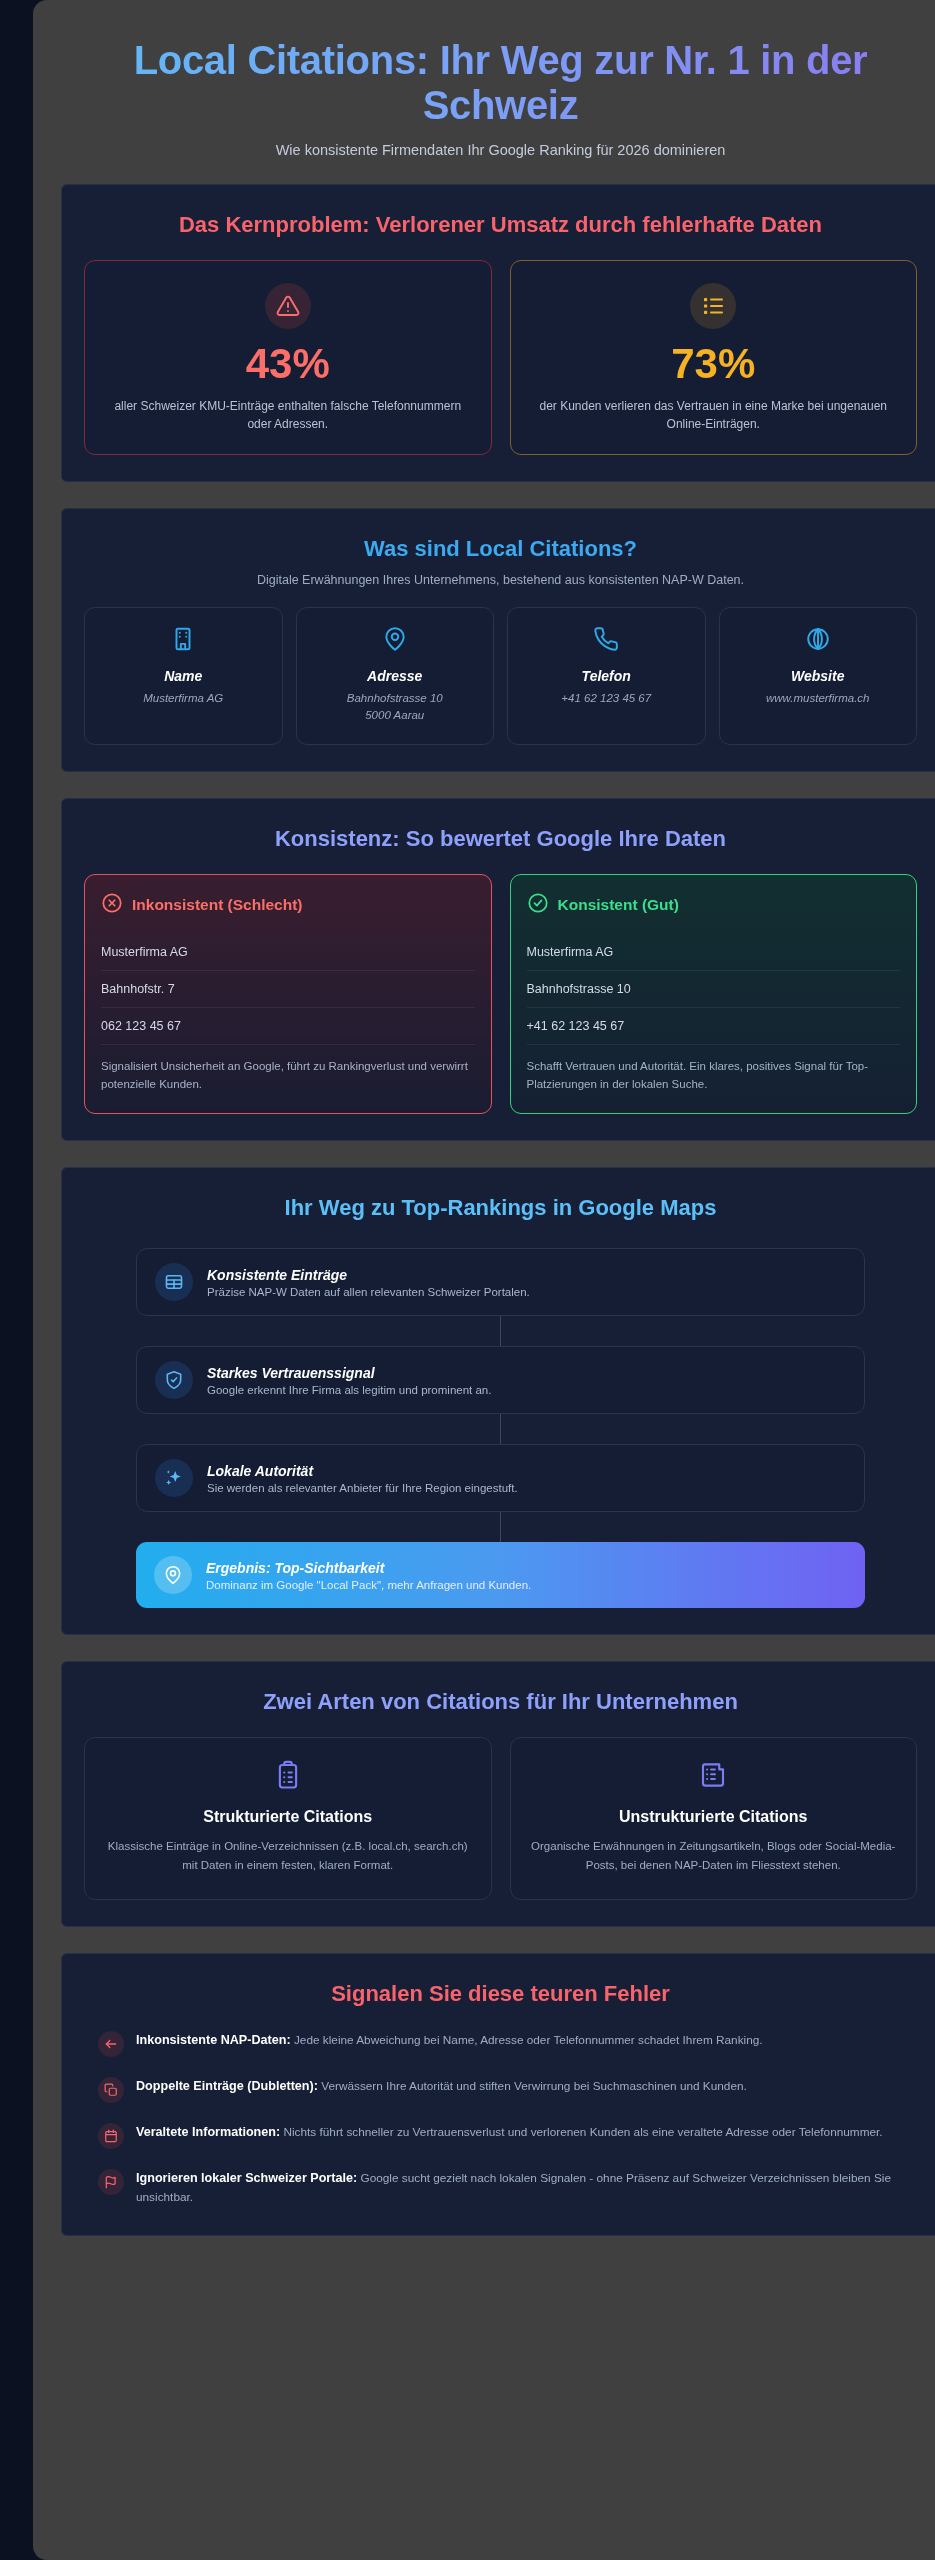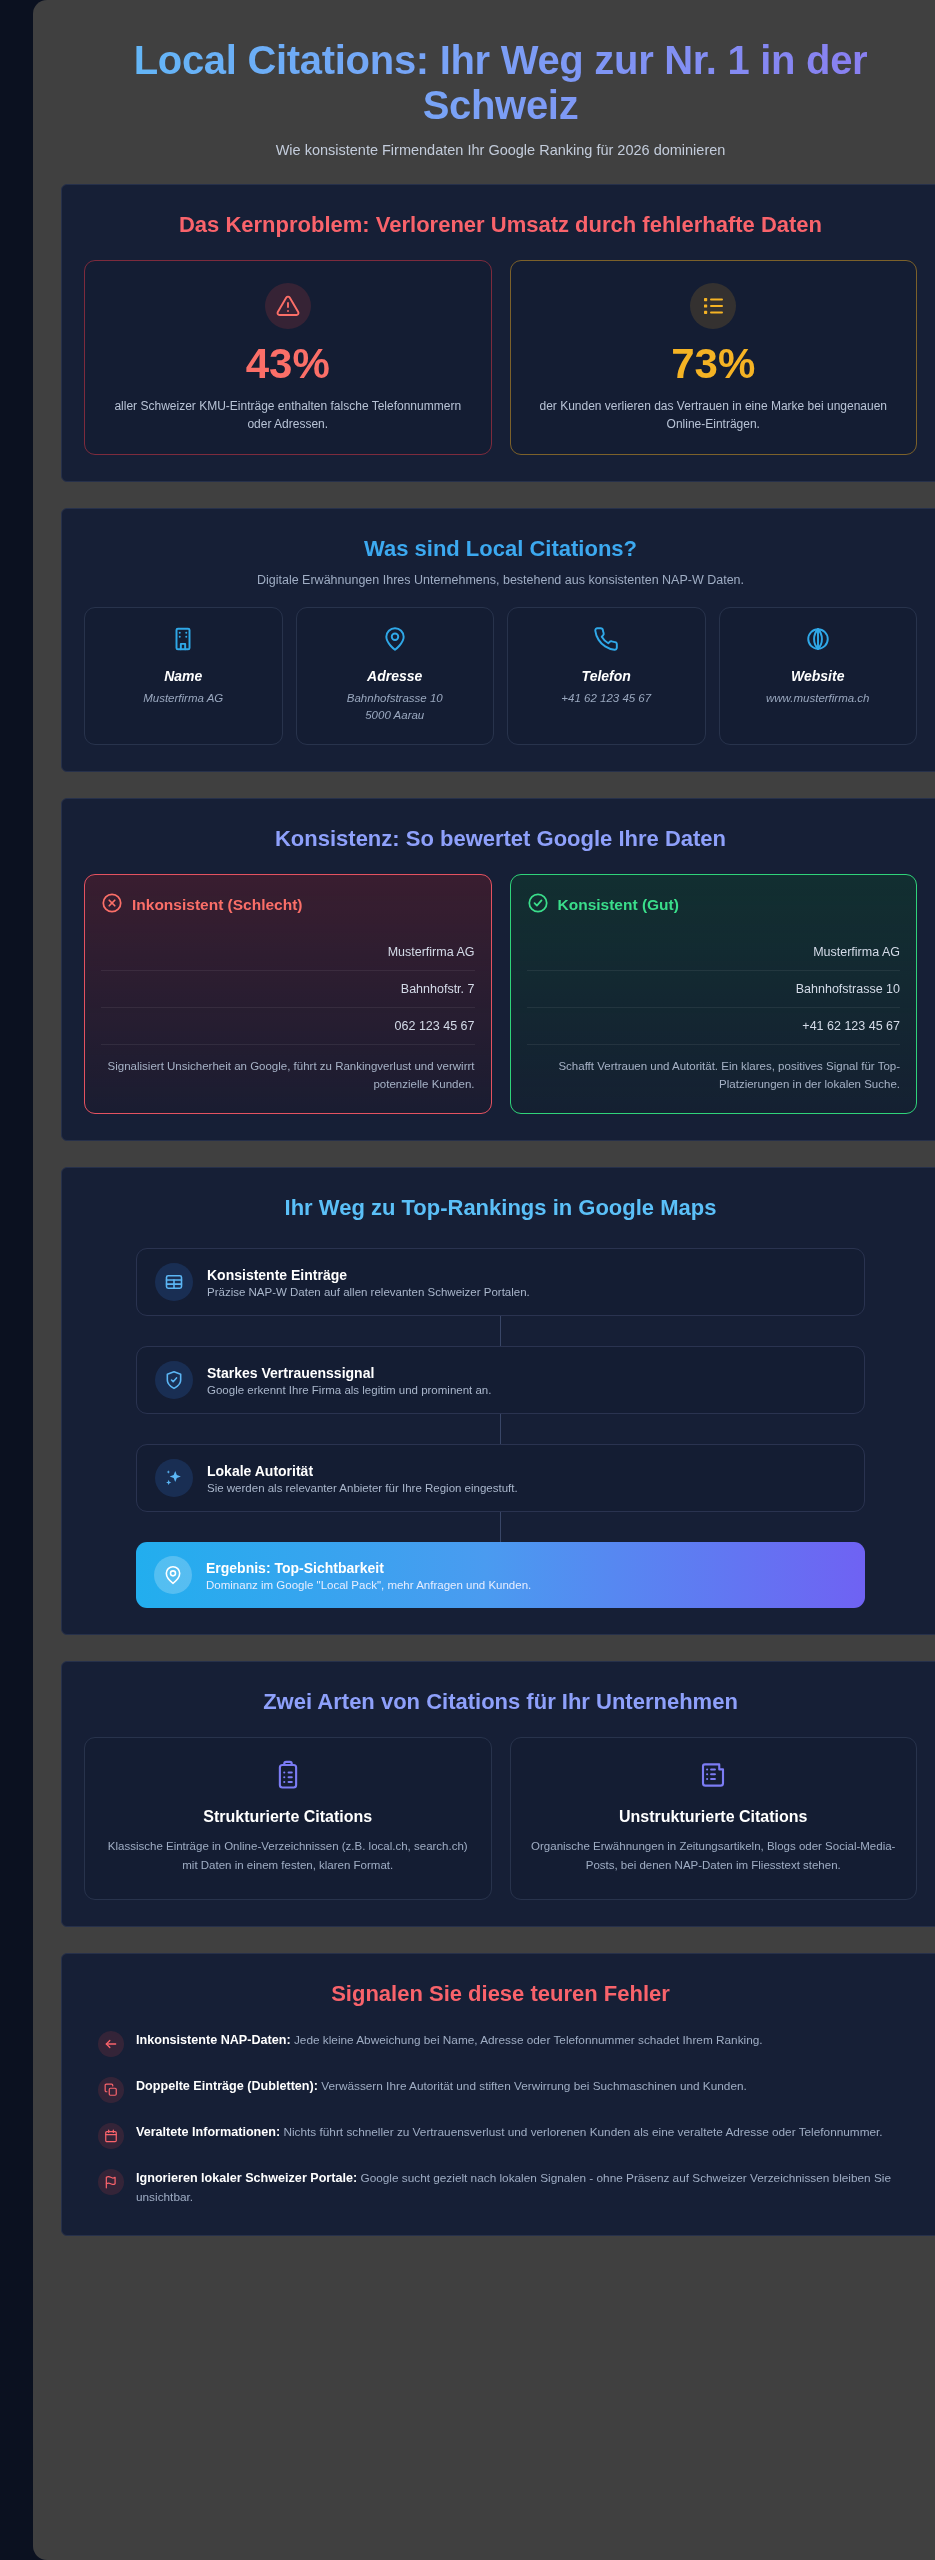--- a/index.html
+++ b/index.html
@@ -108,21 +108,21 @@
     padding: 18px 10px 20px 10px;
     text-align: center;
     min-height: 120px;
     font-style: italic;
   }
   .nap-ico { margin-bottom: 12px; display:block; }
   .nap-label { font-size: 14px; font-weight: 700; color: #ffffff; margin-bottom: 6px; }
   .nap-value { font-size: 11.5px; color: #9aa8bf; line-height: 1.5; }
 
   
-  .cmp-grid { display: flex; gap: 18px; text-align: right; }
+  .cmp-grid { display: flex; gap: 18px; }
   .cmp-card {
     flex: 1 1 0;
     border-radius: 11px;
     padding: 17px 16px 20px 16px;
   }
   .cmp-card.bad {
     border: 1px solid #e45260;
     background: linear-gradient(180deg, rgba(86,28,42,.55) 0%, rgba(33,24,40,.35) 100%);
   }
   .cmp-card.good {
@@ -155,21 +155,21 @@
     background: linear-gradient(90deg,#22aeee 0%, #4a9bf0 48%, #6f62f3 100%);
     border: none;
   }
   .tl-ico {
     width: 38px; height: 38px; border-radius: 50%;
     flex: 0 0 38px;
     display: flex; align-items: center; justify-content: center;
     background: rgba(56,130,246,.17);
   }
   .tl-item.result .tl-ico { background: rgba(255,255,255,.22); }
-  .tl-t { font-size: 14px; font-weight: 700; color: #ffffff; margin-bottom: 3px; }
+  .tl-t { font-size: 14px; font-weight: 700; color: #ffffff; margin-bottom: 3px; font-style: italic; }
   .tl-d { font-size: 11.5px; color: #a9b6cb; }
   .tl-item.result .tl-d { color: #e6edff; }
   .tl-conn { width: 1px; height: 30px; background: #394667; margin: 0 auto; }
 
   
   .types-grid { display: flex; gap: 18px; }
   .type-card {
     flex: 1 1 0;
     background: #141d33;
     border: 1px solid #28334c;

